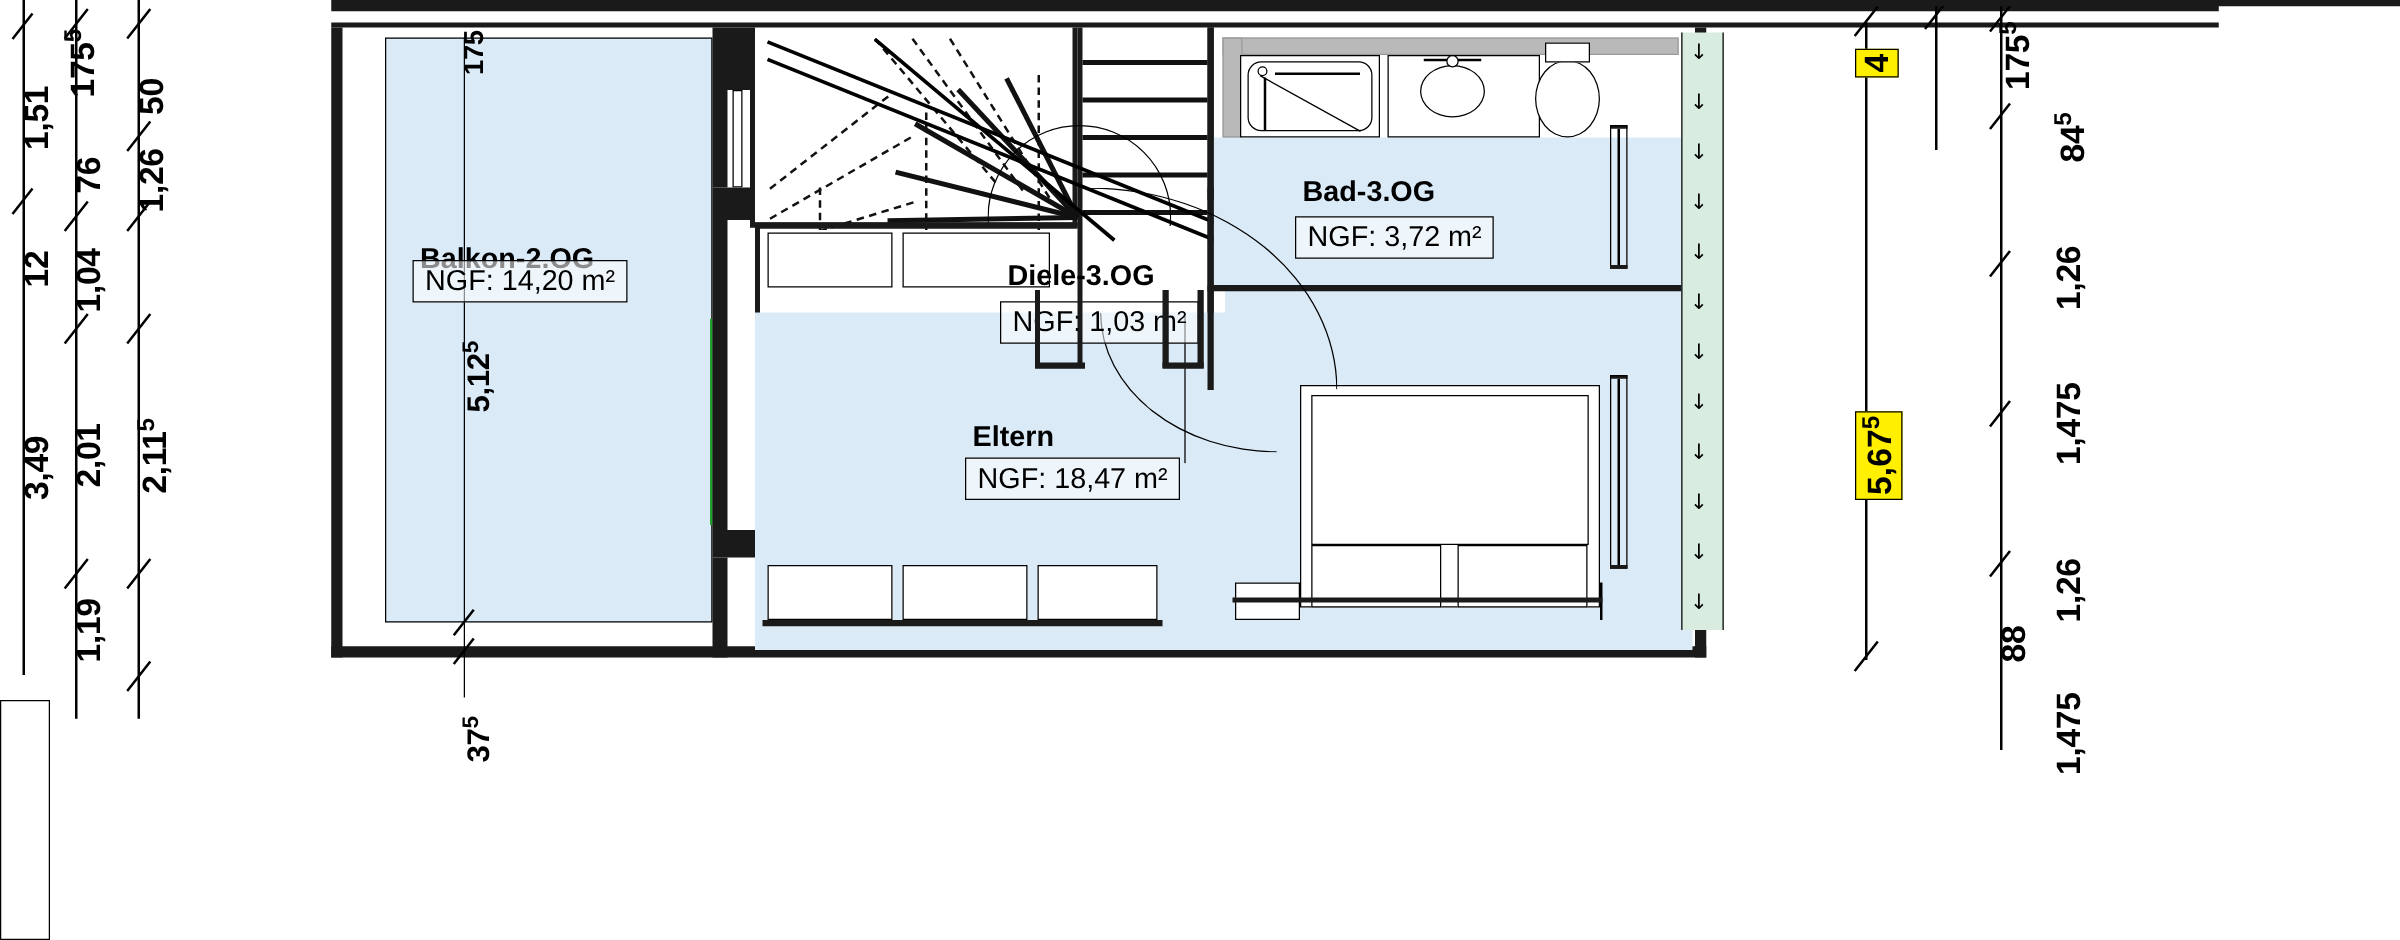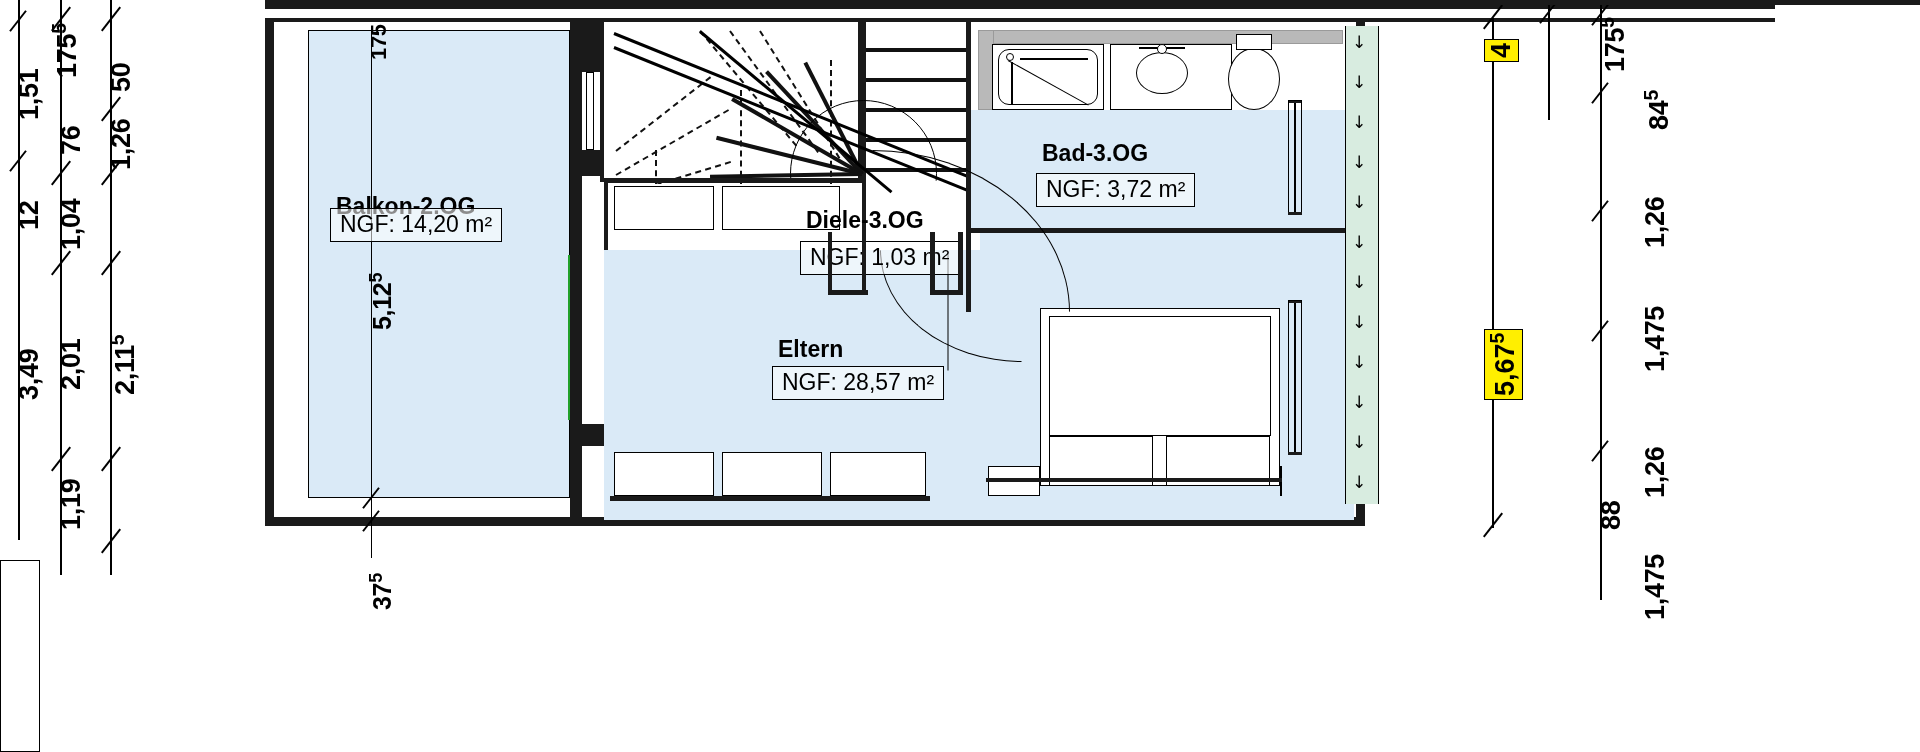--- a/index.html
+++ b/index.html
@@ -226,21 +226,21 @@
 
     <div class="wall" style="left:604px;top:178px;width:256px;height:4px;"></div>
   </div>
 
   <div>
     <div class="room" style="left:604px;top:250px;width:750px;height:270px;"></div>
     <div class="room" style="left:980px;top:232px;width:374px;height:40px;"></div>
     <div class="room" style="left:604px;top:304px;width:260px;height:216px;"></div>
 
     <div class="rname" style="left:778px;top:336px;">Eltern</div>
-    <div class="ngf" style="left:772px;top:366px;">NGF: 28,57 m²</div>
+    <div class="ngf" style="left:772px;top:366px;">NGF: 18,47 m²</div>
 
     <div class="leadline" style="left:948px;top:370px;width:118px;transform:rotate(-90deg);"></div>
     <div class="arc" style="left:880px;top:250px;width:140px;height:110px;border-color:transparent;border-bottom-color:#000;border-left-color:#000;border-radius:0 0 0 100%;"></div>
 
     <div class="fixt" style="left:614px;top:452px;width:100px;height:44px;"></div>
     <div class="fixt" style="left:722px;top:452px;width:100px;height:44px;"></div>
     <div class="fixt" style="left:830px;top:452px;width:96px;height:44px;"></div>
     <div class="wall" style="left:610px;top:496px;width:320px;height:5px;"></div>
 
     <div class="wall" style="left:604px;top:178px;width:258px;height:5px;"></div>

